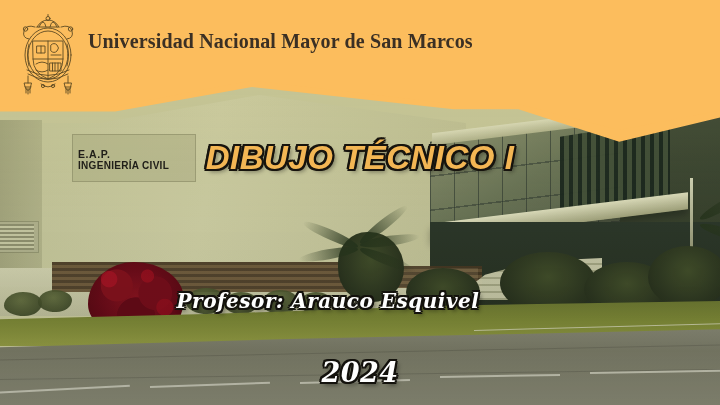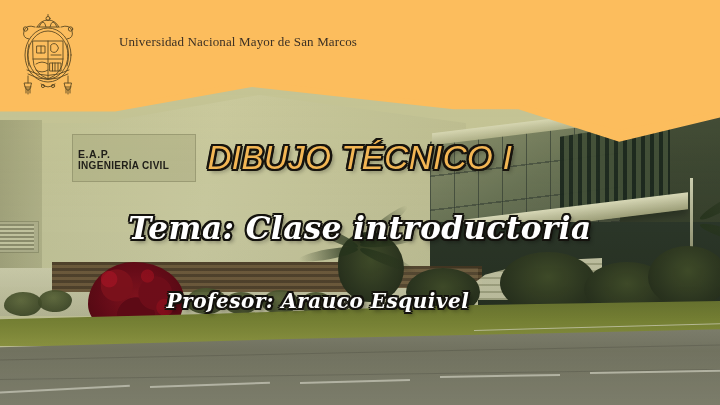--- a/index.html
+++ b/index.html
@@ -287,22 +287,22 @@
   
   #uni-text {
     position: absolute;
     left: 88px; top: 33px;
     width: 300px;
     text-align: center;
     color: #3b3024;
   }
   #uni-line1 {
     font-family: "Liberation Serif", serif;
-    font-size: 13px;
-    font-weight: normal;
+    font-size: 20px;
+    font-weight: bold;
     letter-spacing: .15px;
     line-height: 17px;
     white-space: nowrap;
   }
   #uni-line2 {
     font-family: "Liberation Serif", serif;
     font-size: 11.5px;
     letter-spacing: .1px;
     line-height: 15px;
     white-space: nowrap;
@@ -336,21 +336,21 @@
     position: absolute;
     left: 0; top: 208px;
     width: 720px;
     text-align: center;
     font-size: 31px;
     line-height: 40px;
   }
 
   #profesor {
     position: absolute;
-    left: 0; top: 287px;
+    left: 10px; top: 287px;
     width: 636px;
     text-align: center;
     font-size: 20px;
     line-height: 28px;
   }
 
   #anio {
     position: absolute;
     left: 0; top: 356px;
     width: 720px;
@@ -359,21 +359,21 @@
     line-height: 34px;
   }
 
   
   #titulo {
     position: absolute;
     left: 0; top: 138px;
     width: 720px;
     text-align: center;
     font-family: "Liberation Sans", sans-serif;
-    font-weight: normal;
+    font-weight: bold;
     font-style: italic;
     font-size: 33px;
     line-height: 40px;
     letter-spacing: .5px;
     color: #F3B654;
     white-space: nowrap;
     text-shadow:
       -1.8px -1.8px 0 #17140e,  1.8px -1.8px 0 #17140e,
       -1.8px  1.8px 0 #17140e,  1.8px  1.8px 0 #17140e,
       -2.4px 0 0 #17140e,  2.4px 0 0 #17140e,
@@ -511,18 +511,18 @@
     </svg>
   </div>
 
   <div id="uni-text">
     <div id="uni-line1">Universidad Nacional Mayor de San Marcos</div>
   </div>
 
 
   <div id="titulo">DIBUJO TÉCNICO I</div>
 
-  <div id="tema" class="script">Tema:  Clase introductoria</div>
 
   <div id="profesor" class="script">Profesor: Arauco Esquivel</div>
 
+  <div id="anio" class="script">2024</div>
 
 </div>
 
 </body></html>

